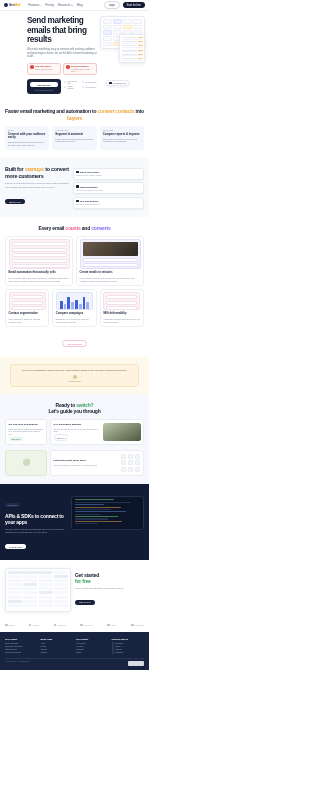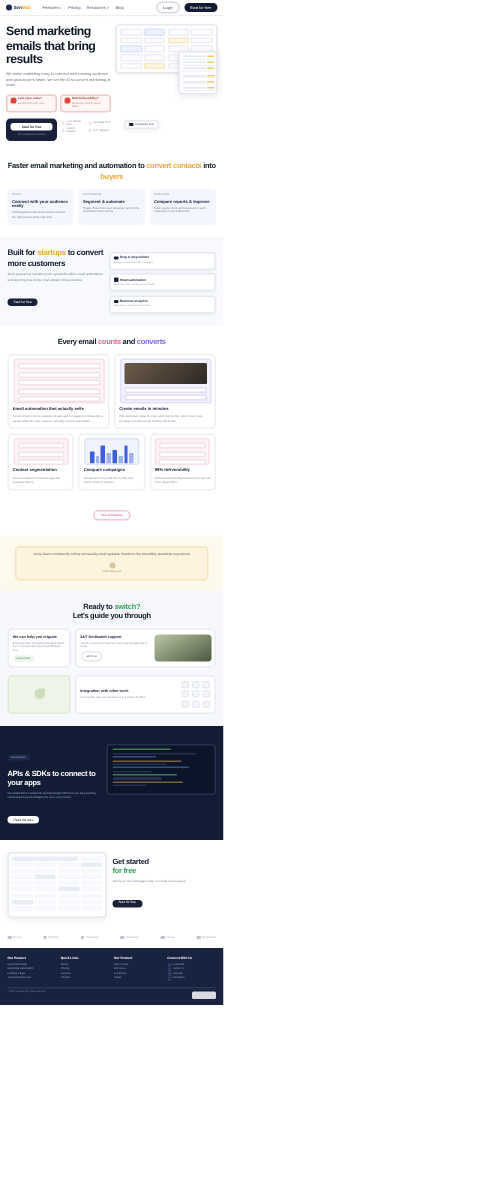--- a/index.html
+++ b/index.html
@@ -34,21 +34,21 @@
   .btn-ghost {
     font-size: 2.6px; border: 0.4px solid #d4d8e2; border-radius: 6px;
     padding: 1.5px 4px; color: #323a4d; background: #fff; white-space: nowrap;
   }
   .btn-dark {
     font-size: 2.6px; background: #141c33; color: #fff;
     border-radius: 6px; padding: 1.5px 4px; white-space: nowrap;
   }
 
   
-  .hero { display: flex; padding: 5px 4px 6px; gap: 3px; background: #fff; }
+  .hero { display: flex; padding: 5px 4px 6px; gap: 3px; background: #fff; margin-left: 23px; }
   .hero-l { width: 70px; }
   .hero-h1 {
     font-size: 8.2px; line-height: 9.6px; font-weight: 700;
     letter-spacing: -0.35px; color: #101828;
   }
   .hero-p { font-size: 2.6px; line-height: 3.8px; color: #6a7governmental; }
   .hero-p { color: #6a7387; margin-top: 3px; }
   .alerts { display: flex; gap: 2px; margin-top: 3.5px; }
   .alert {
     flex: 1; border: 0.4px solid #f0c8c8; background: #fff6f5;

